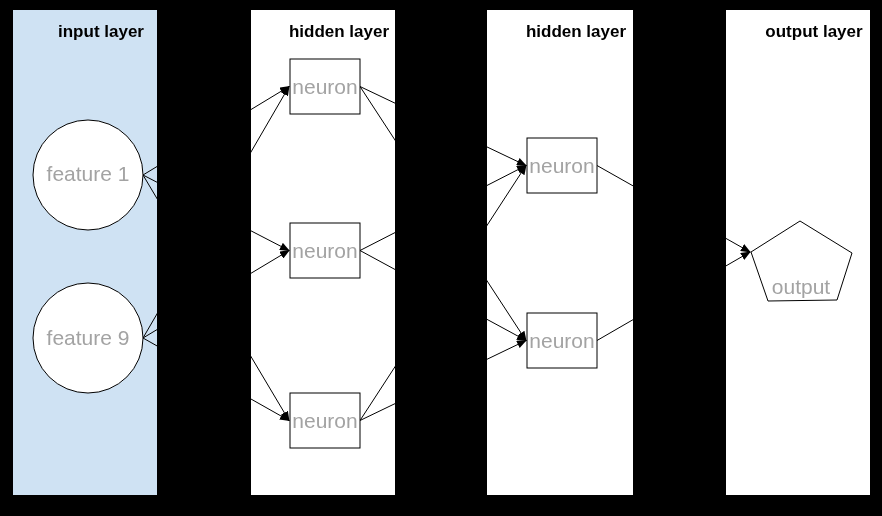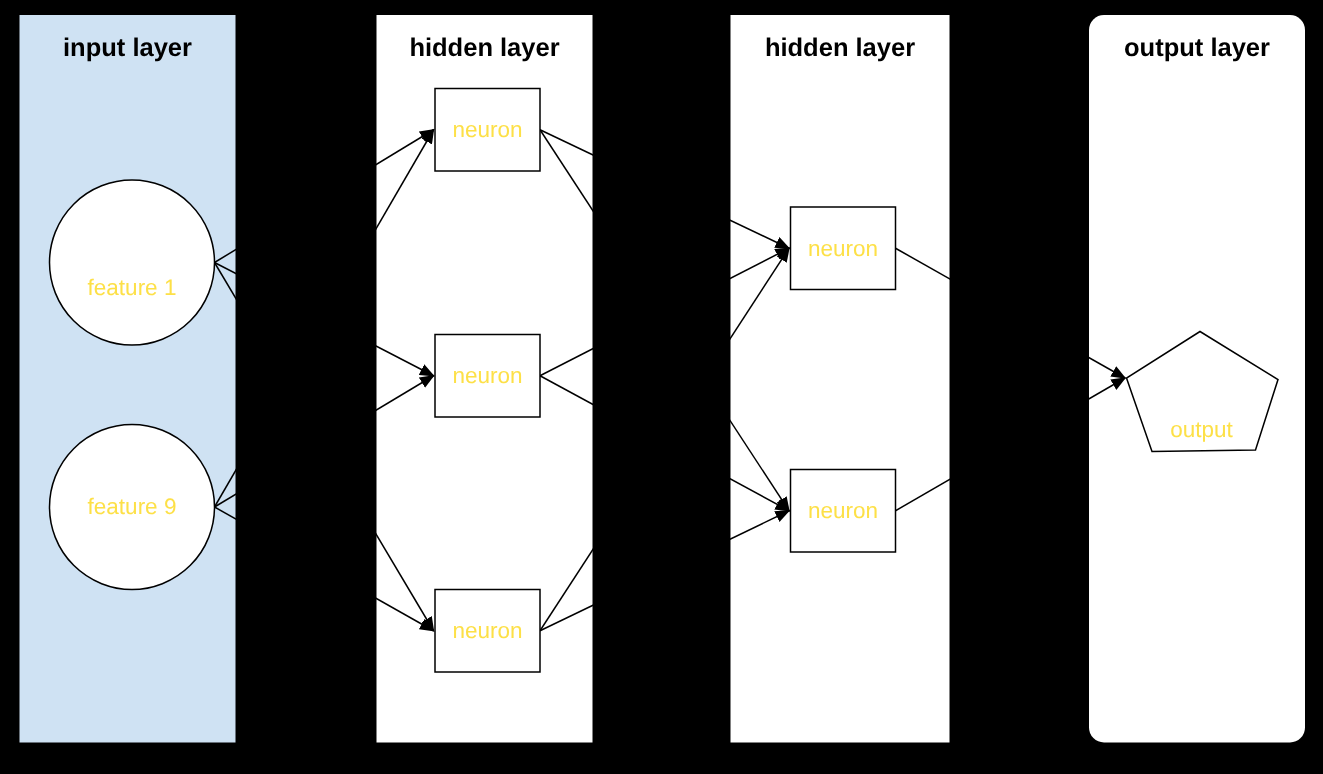--- a/index.html
+++ b/index.html
@@ -21,33 +21,34 @@
     height: 485px;
     z-index: 0;
   }
   .panel-title {
     width: 100%;
     padding-top: 12px;
     text-align: center;
     font-size: 17px;
     font-weight: bold;
     color: #000000;
+    padding-left: 16px;
   }
   #edges-shapes {
     position: absolute;
     left: 0;
     top: 0;
     z-index: 1;
     pointer-events: none;
   }
   .node-label {
     position: absolute;
     transform: translate(-50%, -50%);
-    font-size: 15px;
-    color: #fde047;
+    font-size: 21px;
+    color: #a3a3a3;
     white-space: nowrap;
     z-index: 2;
   }
 </style>
 </head>
 <body>
 
 <div id="canvas">
 
   <div class="panel" style="left:13px; width:144px; background:#cfe2f3;">
@@ -55,21 +56,21 @@
   </div>
 
   <div class="panel" style="left:251px; width:144px; background:#ffffff;">
     <div class="panel-title">hidden layer</div>
   </div>
 
   <div class="panel" style="left:487px; width:146px; background:#ffffff;">
     <div class="panel-title">hidden layer</div>
   </div>
 
-  <div class="panel" style="left:726px; width:144px; background:#ffffff;border-radius:10px;">
+  <div class="panel" style="left:726px; width:144px; background:#ffffff;">
     <div class="panel-title">output layer</div>
   </div>
 
   <svg id="edges-shapes" width="882" height="516" viewBox="0 0 882 516">
     <defs>
       <marker id="arrow" markerWidth="10" markerHeight="8" refX="9" refY="4" orient="auto" markerUnits="strokeWidth">
         <path d="M0,0 L10,4 L0,8 z" fill="#000000"></path>
       </marker>
     </defs>
 
@@ -100,21 +101,21 @@
       <rect x="290" y="223" width="70" height="55"></rect>
       <rect x="290" y="393" width="70" height="55"></rect>
 
       <rect x="527" y="138" width="70" height="55"></rect>
       <rect x="527" y="313" width="70" height="55"></rect>
 
       <polygon points="800,221 852,253 837,300 768,301 751,252"></polygon>
     </g>
   </svg>
 
-  <div class="node-label" style="left:88px; top:192px;text-align:center;">feature 1</div>
+  <div class="node-label" style="left:88px; top:174px;text-align:center;">feature 1</div>
   <div class="node-label" style="left:88px; top:338px;">feature 9</div>
 
   <div class="node-label" style="left:325px; top:86.5px;">neuron</div>
   <div class="node-label" style="left:325px; top:250.5px;">neuron</div>
   <div class="node-label" style="left:325px; top:420.5px;">neuron</div>
 
   <div class="node-label" style="left:562px; top:165.5px;">neuron</div>
   <div class="node-label" style="left:562px; top:340.5px;">neuron</div>
 
   <div class="node-label" style="left:801px; top:287px;">output</div>

